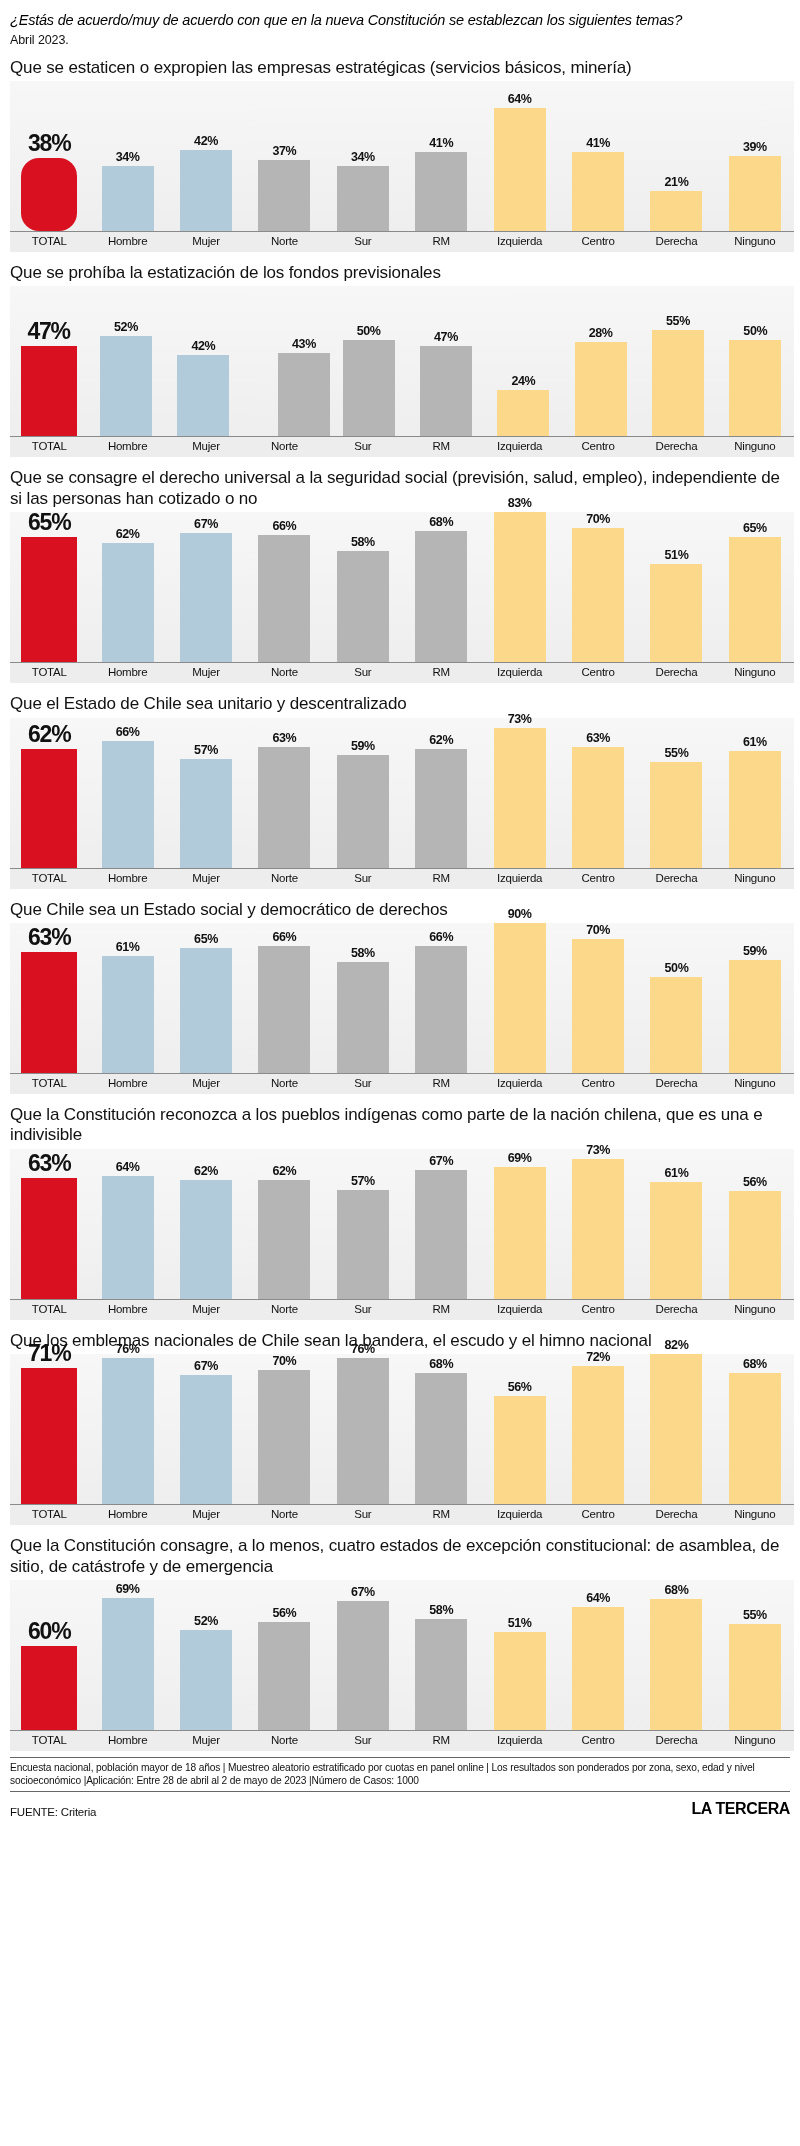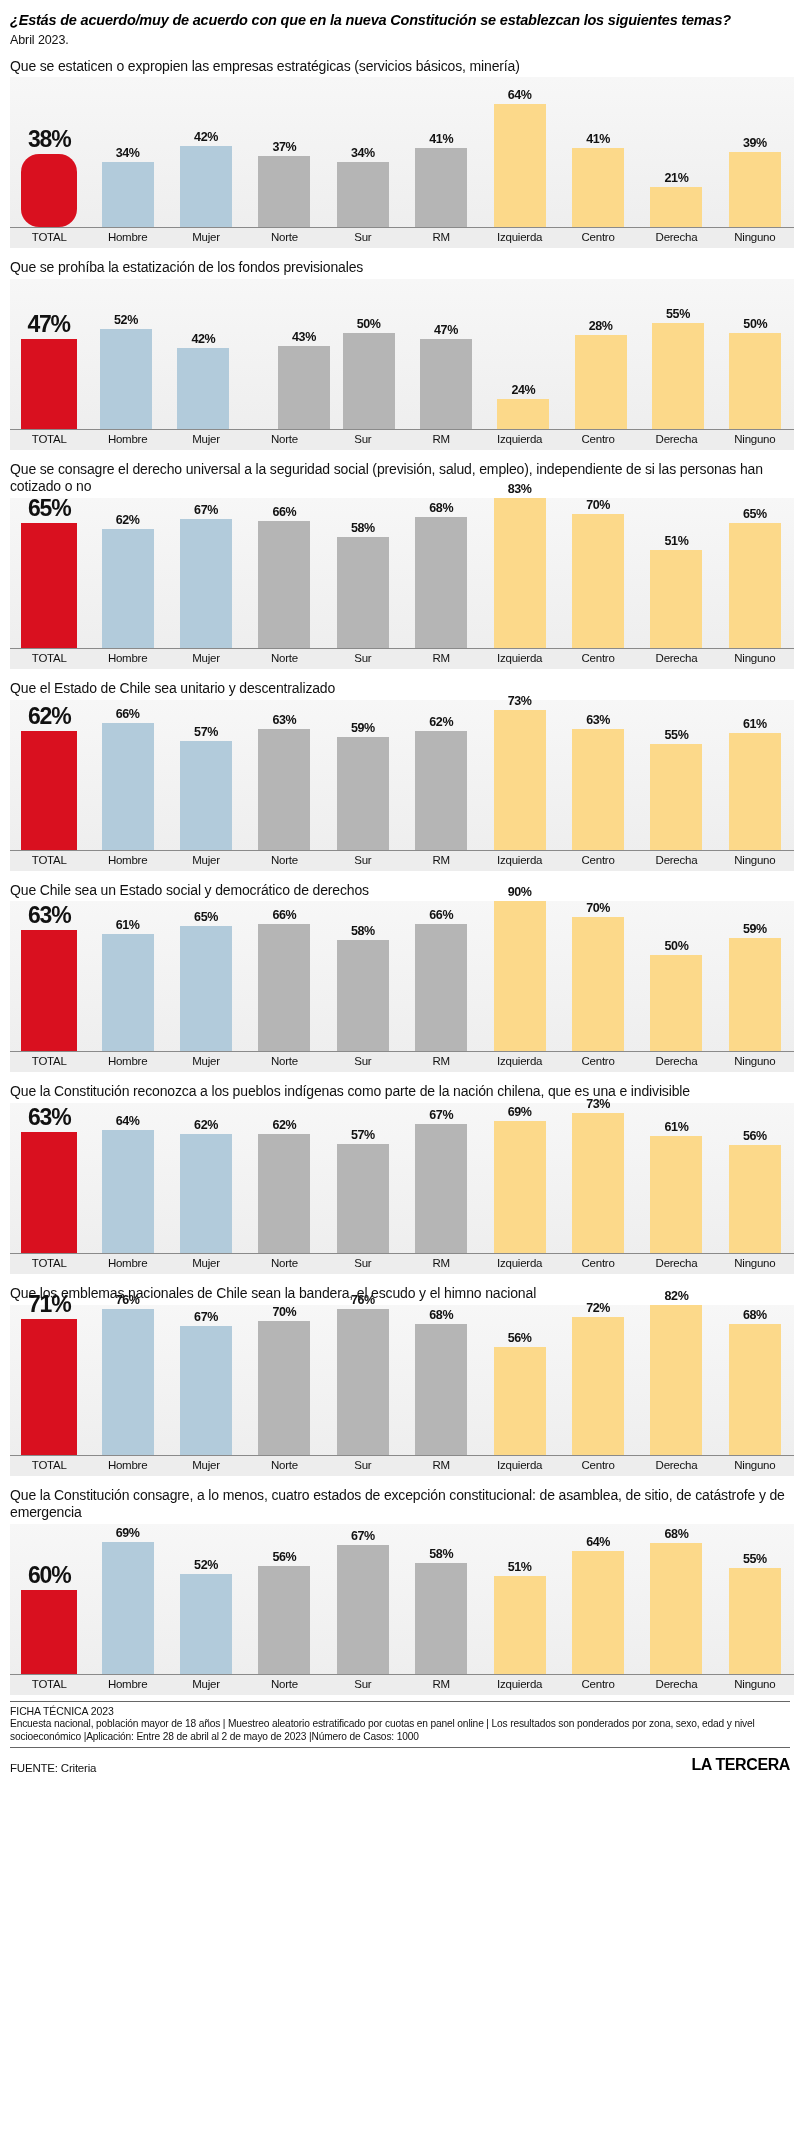--- a/index.html
+++ b/index.html
@@ -12,39 +12,39 @@
   .page {
     width: 800px;
     min-height: 2146px;
     padding: 10px 8px 0 8px;
     position: relative;
   }
 
   
   .head-title {
     font-size: 14.5px;
-    font-weight: bold;
+    font-weight: normal;
     font-style: italic;
     line-height: 1.22;
     letter-spacing: -0.2px;
     color: #000;
     margin: 2px 0 0 2px;
     max-width: 770px;
   }
   .head-sub {
     font-size: 12.5px;
     color: #111;
     margin: 3px 0 0 2px;
     letter-spacing: -0.1px;
   }
 
   
   .block { margin-top: 11px; }
   .block-title {
-    font-size: 14px;
+    font-size: 17px;
     line-height: 1.2;
     color: #111;
     letter-spacing: -0.15px;
     margin: 0 0 3px 2px;
     max-width: 778px;
   }
 
   .chart {
     position: relative;
     width: 784px;
@@ -255,21 +255,21 @@
               <div class="bar grey" style="height: 96px;">
                 <div class="vlabel">50%</div>
               </div>
             </div>
             <div class="col">
               <div class="bar grey" style="height: 90px;">
                 <div class="vlabel">47%</div>
               </div>
             </div>
             <div class="col">
-              <div class="bar yellow" style="height: 30px;">
+              <div class="bar yellow" style="height: 46px;">
                 <div class="vlabel">24%</div>
               </div>
             </div>
             <div class="col">
               <div class="bar yellow" style="height: 94px;">
                 <div class="vlabel">28%</div>
               </div>
             </div>
             <div class="col">
               <div class="bar yellow" style="height: 106px;">
@@ -706,21 +706,20 @@
             <div class="cell">Izquierda</div>
             <div class="cell">Centro</div>
             <div class="cell">Derecha</div>
             <div class="cell">Ninguno</div>
           </div>
         </div>
       </div>
     </div>
 
   <div class="footer">
-    <div class="footer-title">FICHA TÉCNICA 2023</div>
     <div class="footer-body">Encuesta nacional, población mayor de 18 años | Muestreo aleatorio estratificado por cuotas en panel online | Los resultados son ponderados por zona, sexo, edad y nivel socioeconómico |Aplicación: Entre 28 de abril  al 2 de mayo de 2023 |Número de Casos: 1000</div>
   </div>
 
   <div class="credits">
     <div class="source">FUENTE: Criteria</div>
     <div class="brand">LA TERCERA</div>
   </div>
 
 </div>
 

